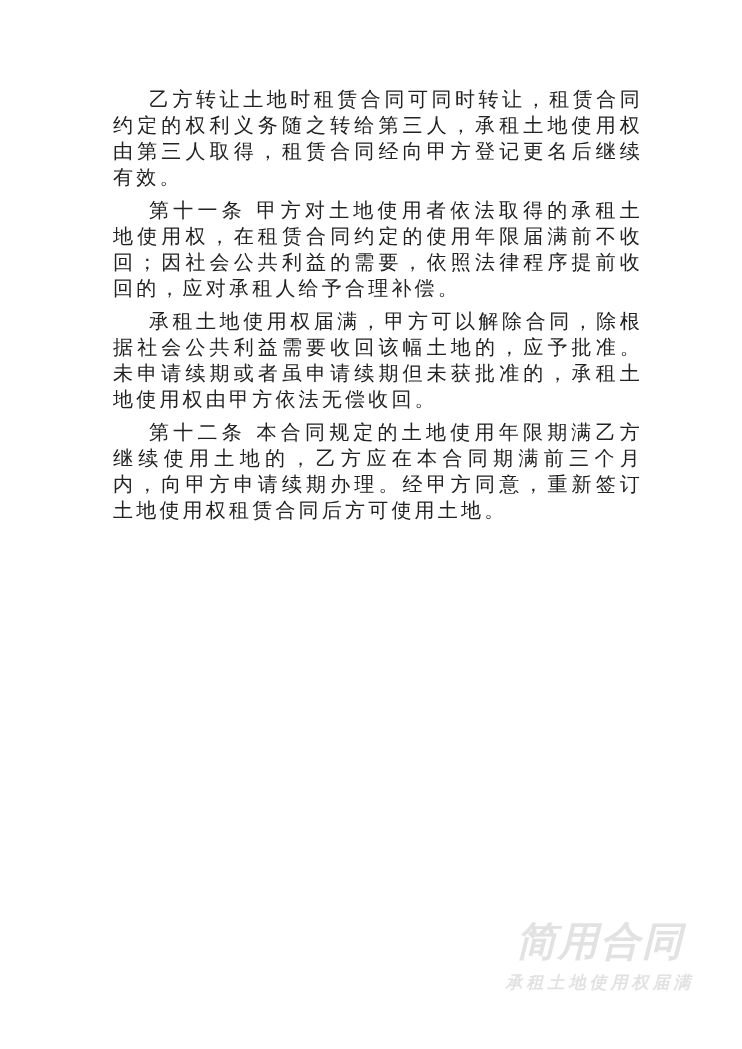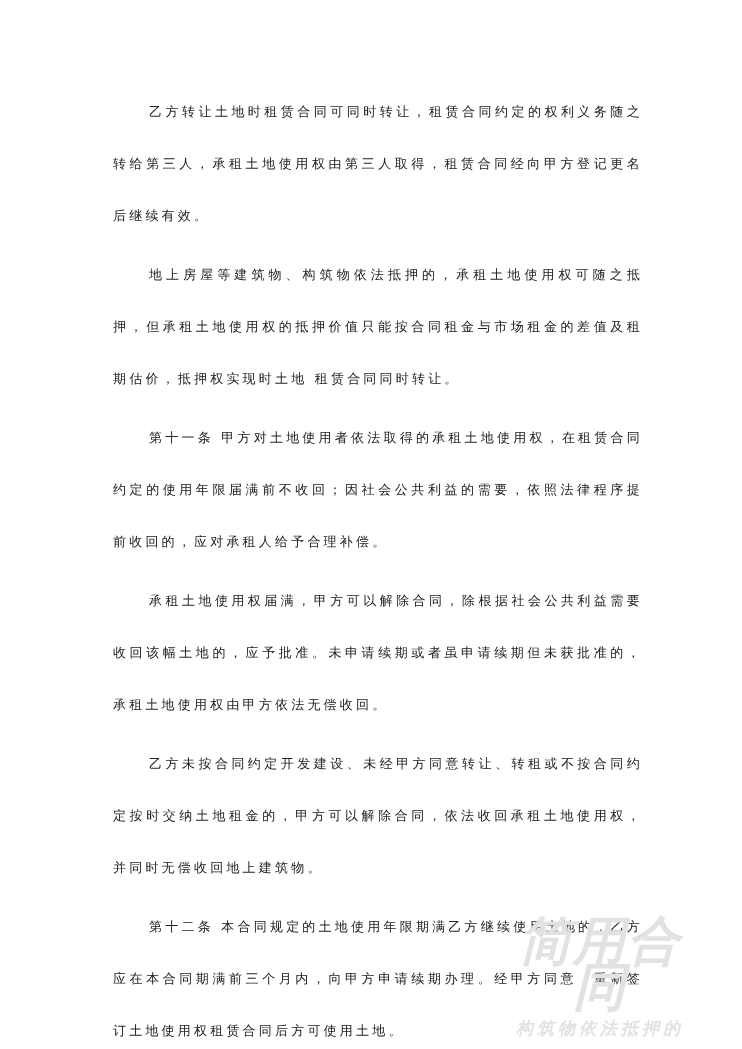--- a/index.html
+++ b/index.html
@@ -5,45 +5,43 @@
     html, body { margin: 0; padding: 0; }
     body {
       width: 742px; height: 1049px; background: #ffffff; position: relative; overflow: hidden;
       font-family: "DejaVu Serif", "Liberation Serif", serif;
       color: #222222;
     }
     .page { position: absolute; left: 0; top: 0; width: 742px; height: 1049px; }
     .content { position: absolute; left: 113px; top: 86px; width: 530px; }
     .para {
       margin: 0 0 7px 0;
-      font-size: 13px;
-      line-height: 52px;
+      font-size: 20px;
+      line-height: 26px;
       letter-spacing: 3.2px;
       text-indent: 36px;
       text-align: justify;
       white-space: normal;
     }
     .watermark {
       position: absolute; left: 500px; top: 918px; width: 200px;
       color: #e2e2e2; font-family: "DejaVu Sans", "Liberation Sans", sans-serif;
       font-style: italic; font-weight: bold; text-align: center;
     }
-    .wm-title { font-size: 52px; letter-spacing: 2px; line-height: 46px; }
+    .wm-title { font-size: 40px; letter-spacing: 2px; line-height: 46px; }
     .wm-sub { font-size: 17px; letter-spacing: 4px; line-height: 28px; margin-top: 4px; }
   </style>
 </head>
 <body>
 
 <div class="page">
   <div class="content">
     <p class="para">乙方转让土地时租赁合同可同时转让，租赁合同约定的权利义务随之转给第三人，承租土地使用权由第三人取得，租赁合同经向甲方登记更名后继续有效。</p>
-    <p class="para">地上房屋等建筑物、构筑物依法抵押的，承租土地使用权可随之抵押，但承租土地使用权的抵押价值只能按合同租金与市场租金的差值及租期估价，抵押权实现时土地 租赁合同同时转让。</p>
     <p class="para">第十一条 甲方对土地使用者依法取得的承租土地使用权，在租赁合同约定的使用年限届满前不收回；因社会公共利益的需要，依照法律程序提前收回的，应对承租人给予合理补偿。</p>
     <p class="para">承租土地使用权届满，甲方可以解除合同，除根据社会公共利益需要收回该幅土地的，应予批准。未申请续期或者虽申请续期但未获批准的，承租土地使用权由甲方依法无偿收回。</p>
-    <p class="para">乙方未按合同约定开发建设、未经甲方同意转让、转租或不按合同约定按时交纳土地租金的，甲方可以解除合同，依法收回承租土地使用权，并同时无偿收回地上建筑物。</p>
     <p class="para">第十二条 本合同规定的土地使用年限期满乙方继续使用土地的，乙方应在本合同期满前三个月内，向甲方申请续期办理。经甲方同意，重新签订土地使用权租赁合同后方可使用土地。</p>
   </div>
 
   <div class="watermark">
     <div class="wm-title">简用合同</div>
-    <div class="wm-sub">构筑物依法抵押的</div>
+    <div class="wm-sub">承租土地使用权届满</div>
   </div>
 </div>
 
 </body></html>

